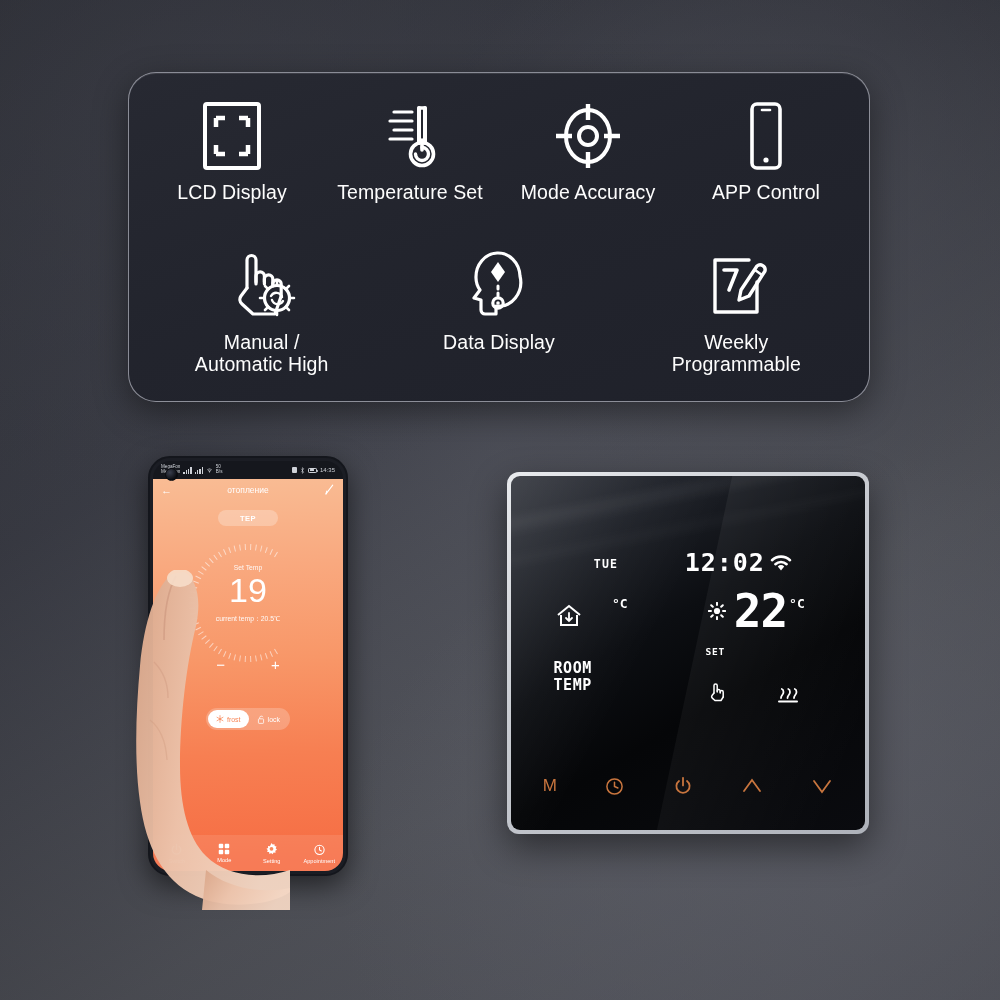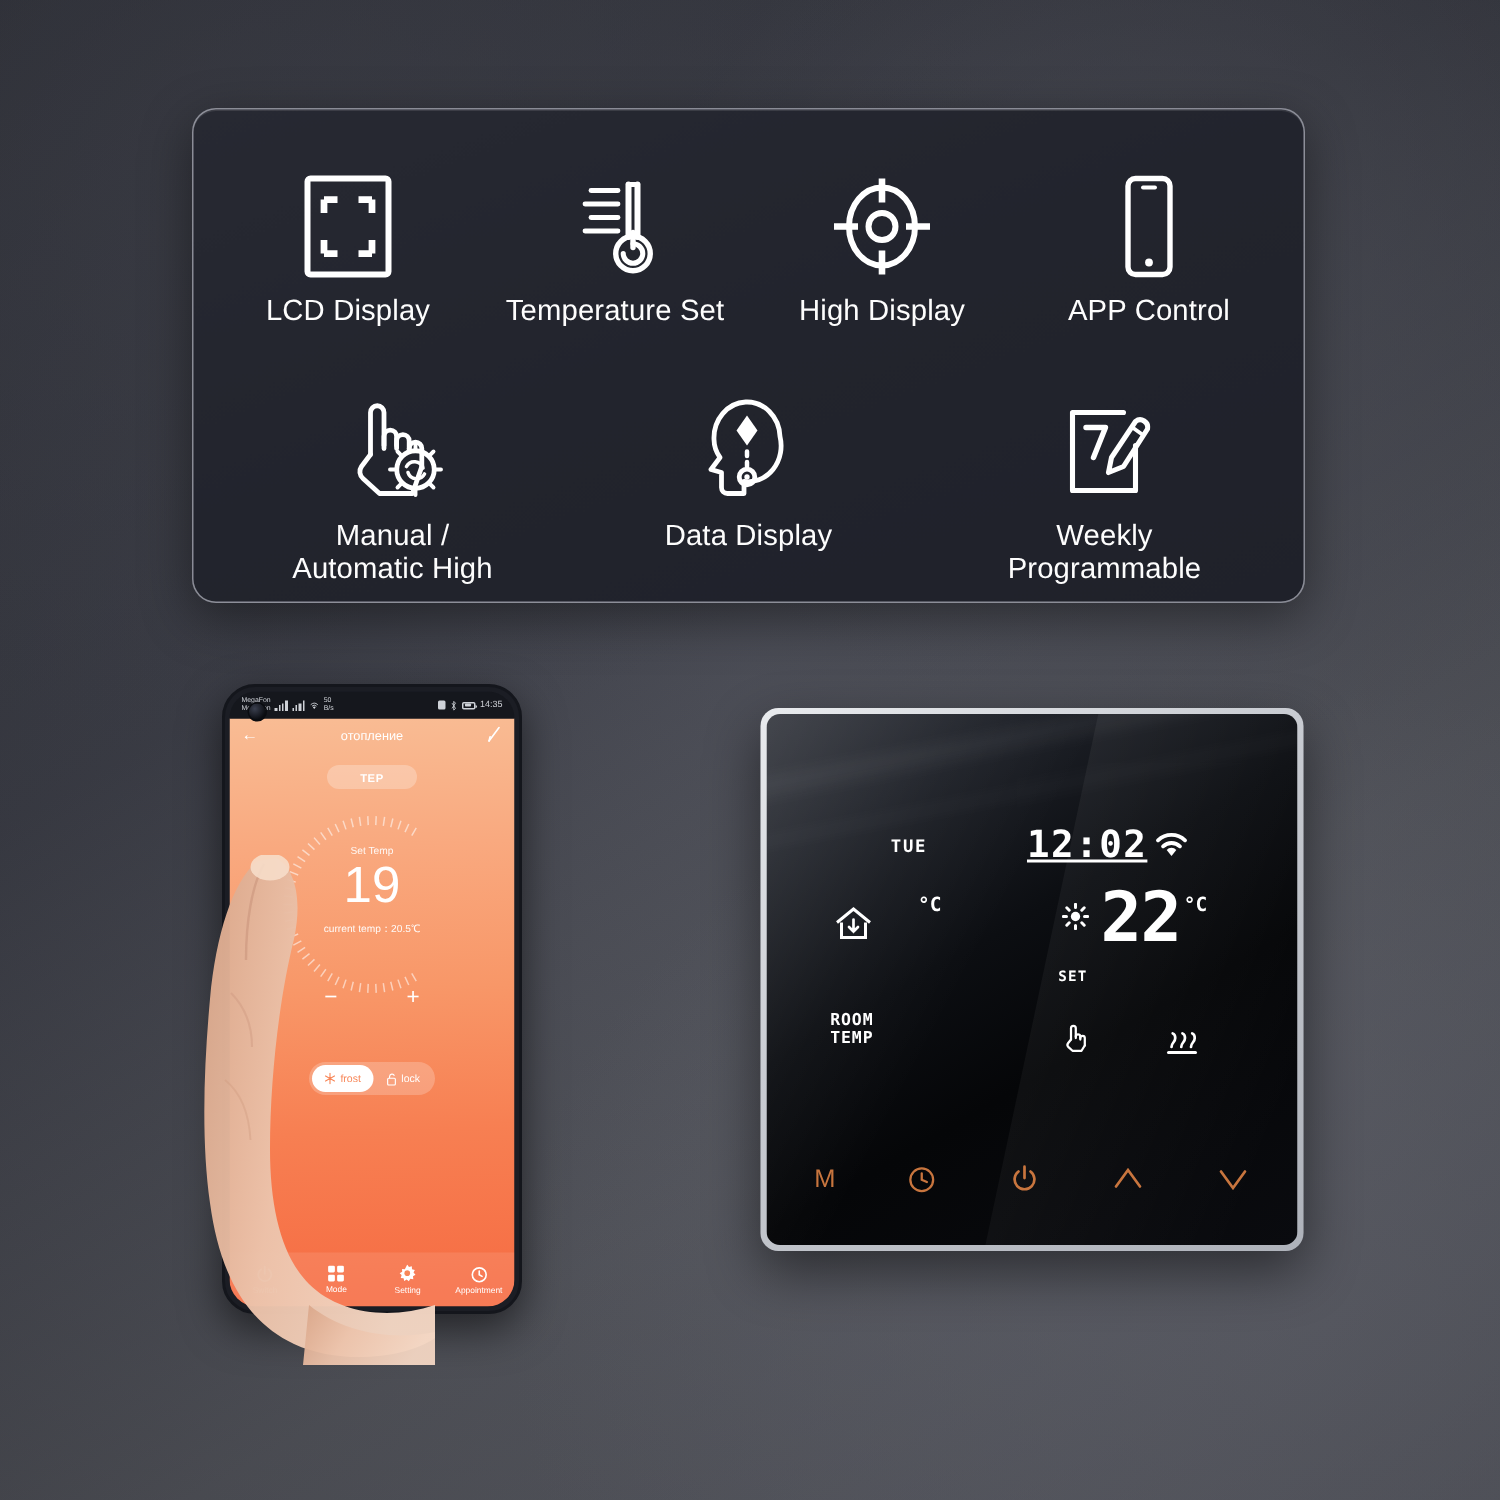--- a/index.html
+++ b/index.html
@@ -21,24 +21,24 @@
     background: radial-gradient(ellipse 1100px 1100px at 50% 45%, rgba(255,255,255,0.035) 0%, rgba(0,0,0,0.30) 100%);
     pointer-events: none;
   }
 
   
   .feature-panel {
     position: absolute;
     left: 128px; top: 72px;
     width: 742px; height: 330px;
     background: linear-gradient(160deg, #272932 0%, #22242d 48%, #1f212a 100%);
-    border-radius: 16px;
+    border-radius: 28px;
     border: 1px solid rgba(225,228,238,0.55);
     box-shadow: 0 10px 34px rgba(0,0,0,0.42), inset 0 1px 0 rgba(255,255,255,0.10);
-    padding: 39px 14px 18px;
+    padding: 24px 14px 18px;
   }
   .feat-row { display: flex; width: 100%; }
   .feat-row.row1 { height: 150px; }
   .feat-row.row2 { height: 148px; }
   .feat {
     flex: 1 1 0;
     display: flex; flex-direction: column;
     align-items: center; justify-content: flex-start;
     color: #fff;
   }
@@ -219,25 +219,25 @@
   }
   .seg { font-family: "DejaVu Sans Mono", monospace; font-weight: bold; }
   .lcd-day {
     position: absolute; left: 15%; top: 4%;
     font-size: 11.5px; letter-spacing: 1.2px;
   }
   .lcd-clock {
     position: absolute; right: 11%; top: 0;
     display: flex; align-items: center; gap: 4px;
   }
-  .lcd-time { font-size: 25px; letter-spacing: 1px; line-height: 1; text-decoration: underline; }
+  .lcd-time { font-size: 25px; letter-spacing: 1px; line-height: 1; }
   .lcd-house { position: absolute; left: 1%; top: 31%; }
   .lcd-roomtemp {
     position: absolute; left: 0%; top: 63%;
-    font-size: 11px; line-height: 1.15; letter-spacing: .6px; white-space: pre-line; margin-top: 14px;
+    font-size: 15px; line-height: 1.15; letter-spacing: .6px; white-space: pre-line;
   }
   .lcd-main {
     position: absolute; left: 21%; top: 24%;
     display: flex; align-items: flex-start;
   }
   .lcd-main-num { font-size: 62px; line-height: .86; letter-spacing: -1px; }
   .lcd-unit-sm { font-size: 13px; margin-top: 4px; margin-left: 2px; }
   .lcd-sun { position: absolute; left: 57.5%; top: 30%; }
   .lcd-set-label { position: absolute; left: 56.5%; top: 55%; font-size: 9.5px; letter-spacing: .8px; }
   .lcd-set {
@@ -296,21 +296,21 @@
     </div>
 
     <div class="feat">
       <div class="feat-ico">
         <svg width="66" height="72" viewBox="0 0 66 72" fill="none" stroke="#fff" stroke-width="4">
           <ellipse cx="33" cy="36" rx="22" ry="26"></ellipse>
           <circle cx="33" cy="36" r="9"></circle>
           <path d="M33 4 L33 20 M33 52 L33 68 M1 36 L17 36 M49 36 L65 36" stroke-width="4.4"></path>
         </svg>
       </div>
-      <div class="feat-label">High Display</div>
+      <div class="feat-label">Mode Accuracy</div>
     </div>
 
     <div class="feat">
       <div class="feat-ico">
         <svg width="44" height="72" viewBox="0 0 44 72" fill="none" stroke="#fff" stroke-width="3.6">
           <rect x="8" y="4" width="28" height="64" rx="5"></rect>
           <path d="M18 10 L26 10" stroke-width="2.6" stroke-linecap="round"></path>
           <circle cx="22" cy="60" r="2.6" fill="#fff" stroke="none"></circle>
         </svg>
       </div>

